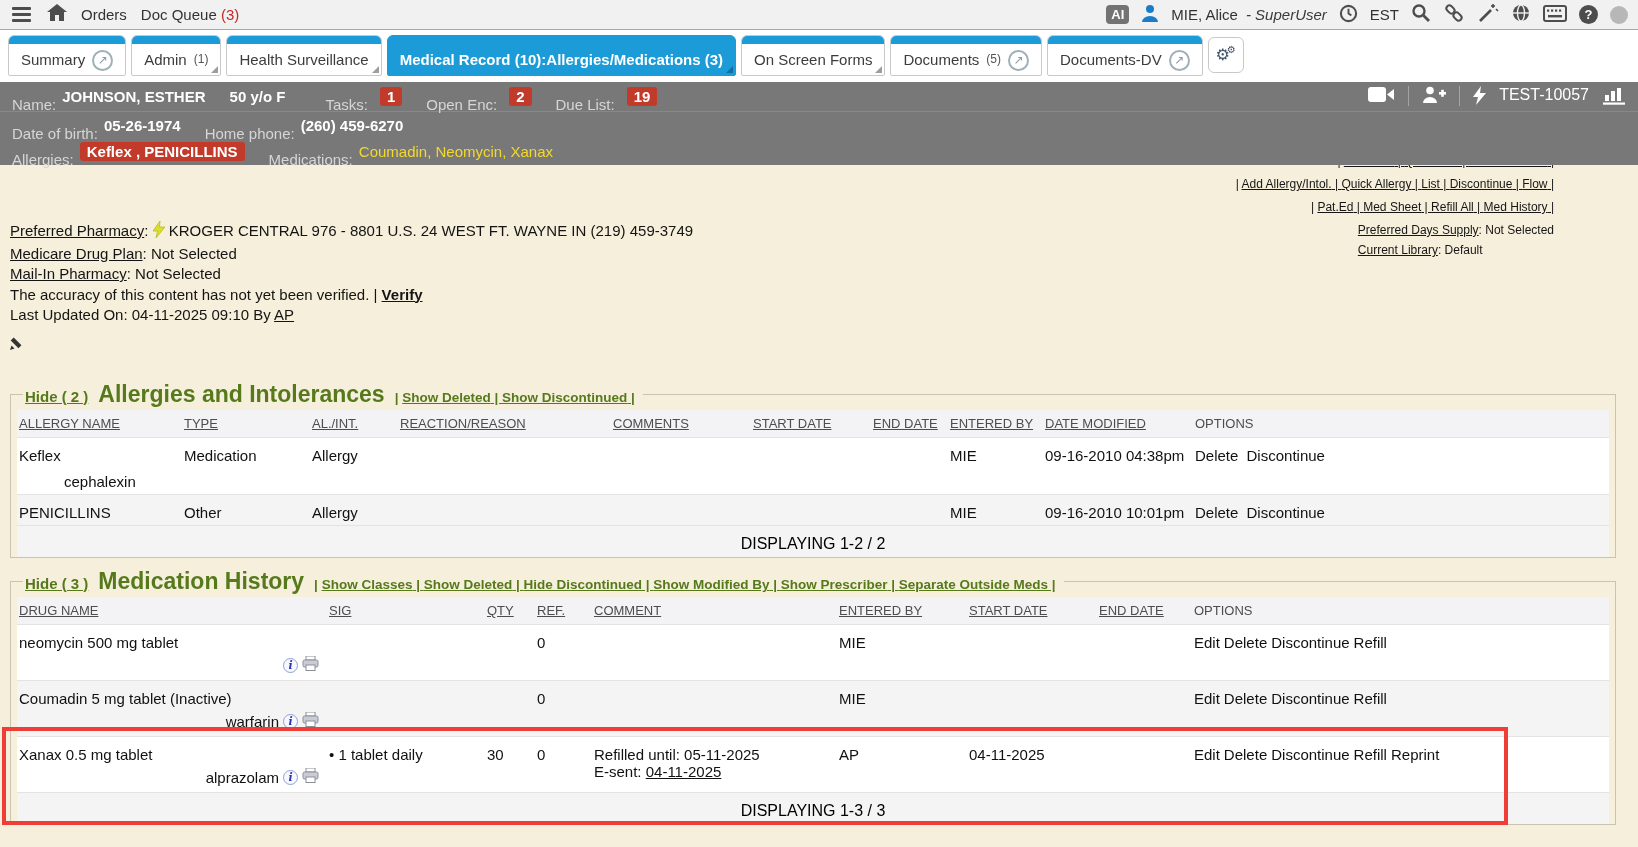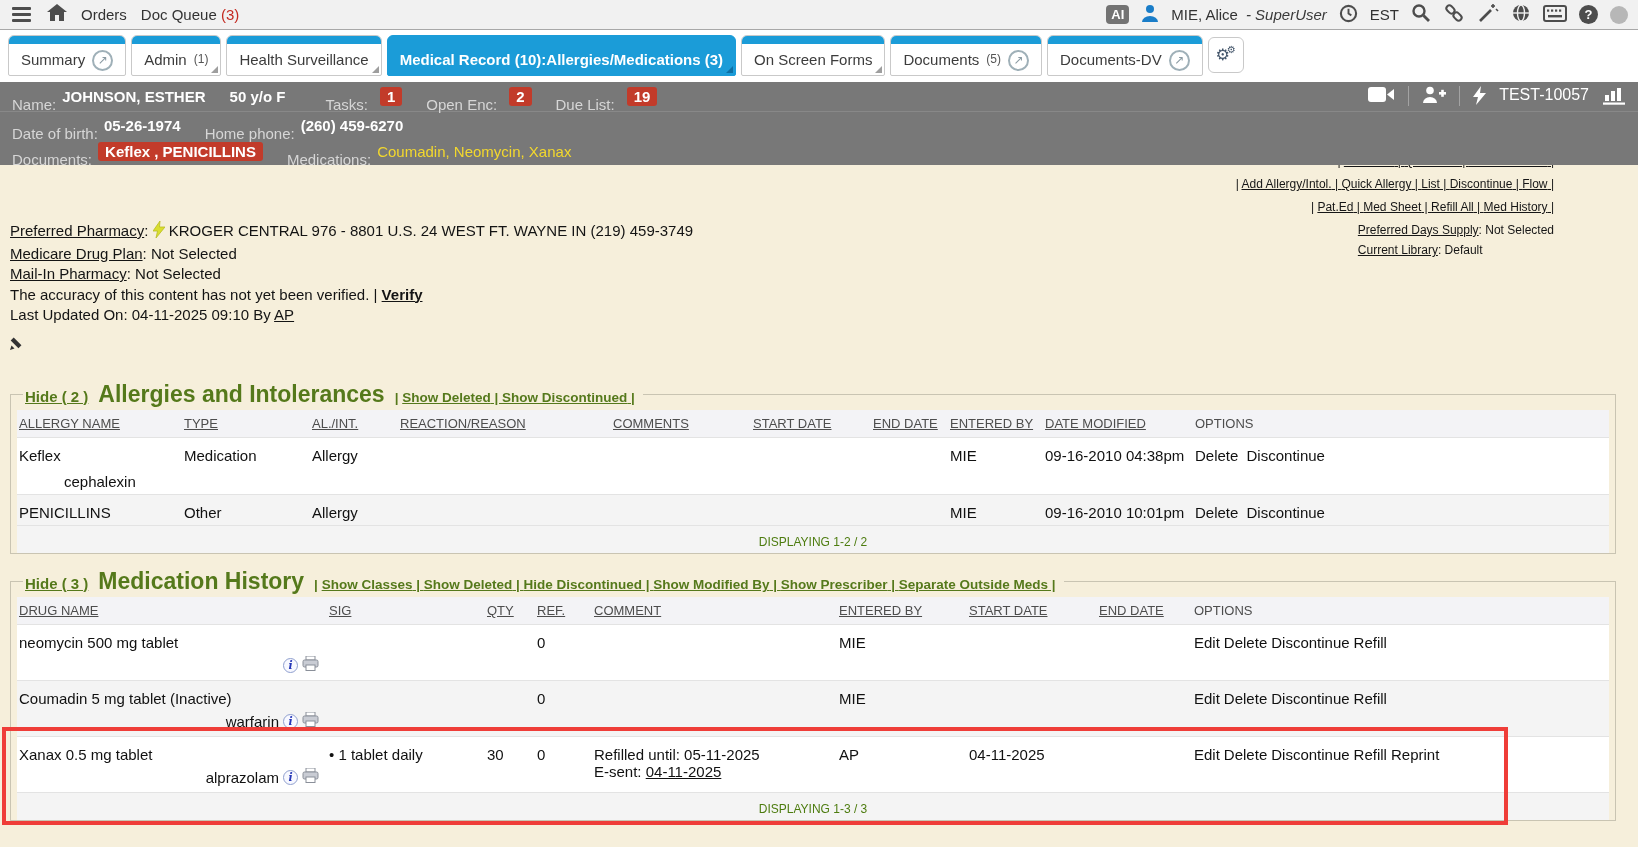--- a/index.html
+++ b/index.html
@@ -85,21 +85,21 @@
   .leglinks::before{content:"| ";}
   .glink{text-decoration:underline;cursor:pointer;}
   .glink::after{content:" | ";text-decoration:none;}
 
   table.grid{width:100%;border-collapse:collapse;font-size:15px;color:#111;background:#fff;table-layout:fixed;}
   .grid thead td{background:#f3f3f6;color:#4d4d4d;font-size:13px;padding:6px 2px;white-space:nowrap;}
   .grid thead .h{text-decoration:underline;cursor:pointer;}
   .grid tbody tr{border-top:1px solid #e3e3e3;}
   .grid tbody td{padding:9px 2px 4px;vertical-align:top;}
   .row-alt td{background:#f4f4f4;}
-  .footer-row td{background:#f4f4f4;text-align:center;font-size:12px;padding:7px 2px;color:#4d7c0f;}
+  .footer-row td{background:#f4f4f4;text-align:center;font-size:16px;padding:7px 2px;color:#000000;}
   .generic-flex{display:flex;justify-content:flex-end;align-items:center;gap:4px;padding-right:6px;margin:5px 0 2px;}
   .indent{padding-left:45px;margin-top:9px;}
   .opt{margin-right:4px;cursor:pointer;}
   .info-ic{display:inline-flex;width:15px;height:15px;border-radius:50%;border:1px solid #90a0cf;color:#2536b8;
            font:italic bold 11px "DejaVu Serif",serif;align-items:center;justify-content:center;background:#f7f8ff;cursor:pointer;}
   .u{text-decoration:underline;cursor:pointer;}
 
   .red-box{position:absolute;left:2px;top:562px;width:1506px;height:98px;border:4px solid #ef3d38;z-index:5;pointer-events:none;}
 </style>
 </head>
@@ -263,21 +263,21 @@
         </span>
       </span>
     </div>
     <div class="b-row b-row2">
       <span class="b-lbl">Date of birth:</span>
       <span class="b-val">05-26-1974</span>
       <span class="b-lbl gap24">Home phone:</span>
       <span class="b-val">(260) 459-6270</span>
     </div>
     <div class="b-row b-row3">
-      <span class="b-lbl">Documents:</span>
+      <span class="b-lbl">Allergies:</span>
       <span class="badge" style="margin-left:0;">Keflex , PENICILLINS</span>
       <span class="b-lbl gap24">Medications:</span>
       <span class="meds-yellow">Coumadin, Neomycin, Xanax</span>
     </div>
   </div>
 
   <div class="content">
 
     <div class="top-actions">
       <div class="clip-row">

